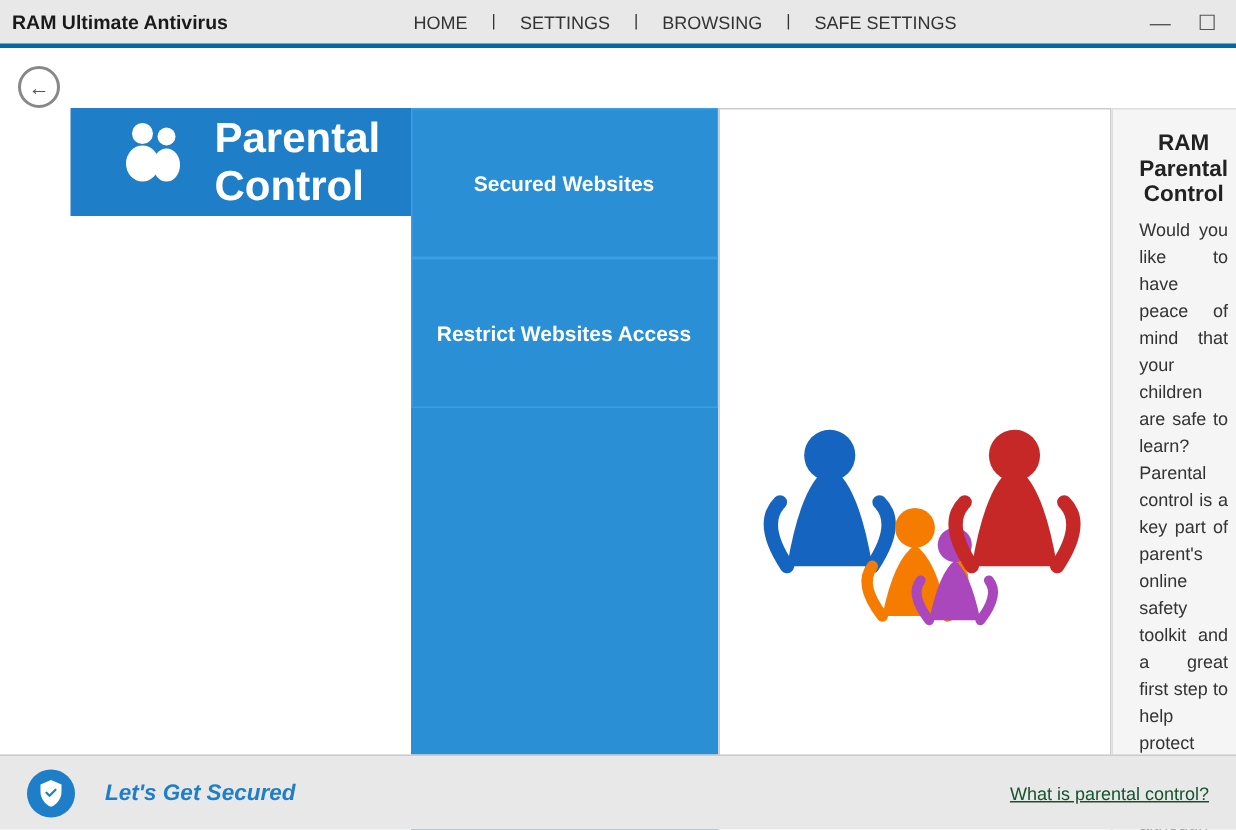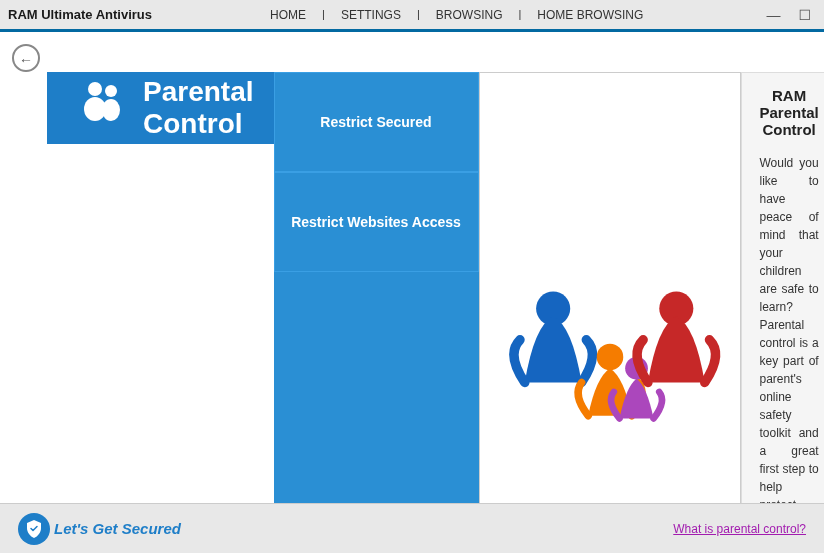--- a/index.html
+++ b/index.html
@@ -157,21 +157,21 @@
     
     .description-section {
       background: #f5f5f5;
       border: 1px solid #ddd;
       padding: 14px 18px;
     }
     .description-title {
       font-size: 15px;
       font-weight: bold;
       color: #222;
-      margin-bottom: 16px;
+      margin-bottom: 6px;
       text-align: center;
     }
     .description-text {
       font-size: 12px;
       color: #333;
       line-height: 1.5;
       text-align: justify;
     }
 
     
@@ -184,59 +184,59 @@
       align-items: center;
       justify-content: space-between;
       padding: 0 18px;
       position: absolute;
       bottom: 0;
       left: 0;
     }
     .footer-left {
       display: flex;
       align-items: center;
-      gap: 4px;
+      gap: 20px;
     }
     .footer-shield {
       width: 32px;
       height: 32px;
       background: #1e7ec8;
       border-radius: 50%;
       display: flex;
       align-items: center;
       justify-content: center;
       color: white;
       font-size: 16px;
     }
     .footer-tagline {
       font-size: 15px;
       font-weight: bold;
       color: #1e7ec8;
       font-style: italic;
     }
     .footer-link {
       font-size: 12px;
-      color: #a21caf;
+      color: #14532d;
       text-decoration: underline;
       cursor: pointer;
     }
   </style>
 </head>
 <body>
 
 <div class="title-bar">
   <div class="title-bar-left">RAM Ultimate Antivirus</div>
   <div class="title-bar-nav">
     <span>HOME</span>
     <span class="title-bar-separator">|</span>
     <span>SETTINGS</span>
     <span class="title-bar-separator">|</span>
     <span>BROWSING</span>
     <span class="title-bar-separator">|</span>
-    <span>HOME BROWSING</span>
+    <span>SAFE SETTINGS</span>
   </div>
   <div class="title-bar-controls">
     <span>—</span>
     <span>☐</span>
   </div>
 </div>
 
 <div class="main-container">
 
   <div class="back-button">
@@ -257,21 +257,21 @@
           <ellipse cx="44" cy="29" rx="9" ry="11"></ellipse>
 
         </svg>
       </div>
       <div class="header-title">Parental Control</div>
     </div>
 
     <div class="body-section">
 
       <div class="left-sidebar">
-        <div class="sidebar-item">Restrict Secured</div>
+        <div class="sidebar-item">Secured Websites</div>
         <div class="sidebar-item">Restrict Websites Access</div>
       </div>
 
       <div class="right-image-area">
 
         <svg class="family-svg" viewBox="0 0 260 190" xmlns="http://www.w3.org/2000/svg">
 
           <g transform="translate(30, 5)">
             <circle cx="40" cy="22" r="18" fill="#1565c0"></circle>
             <path d="M10 100 Q20 40 40 30 Q60 40 70 100" fill="#1565c0"></path>

